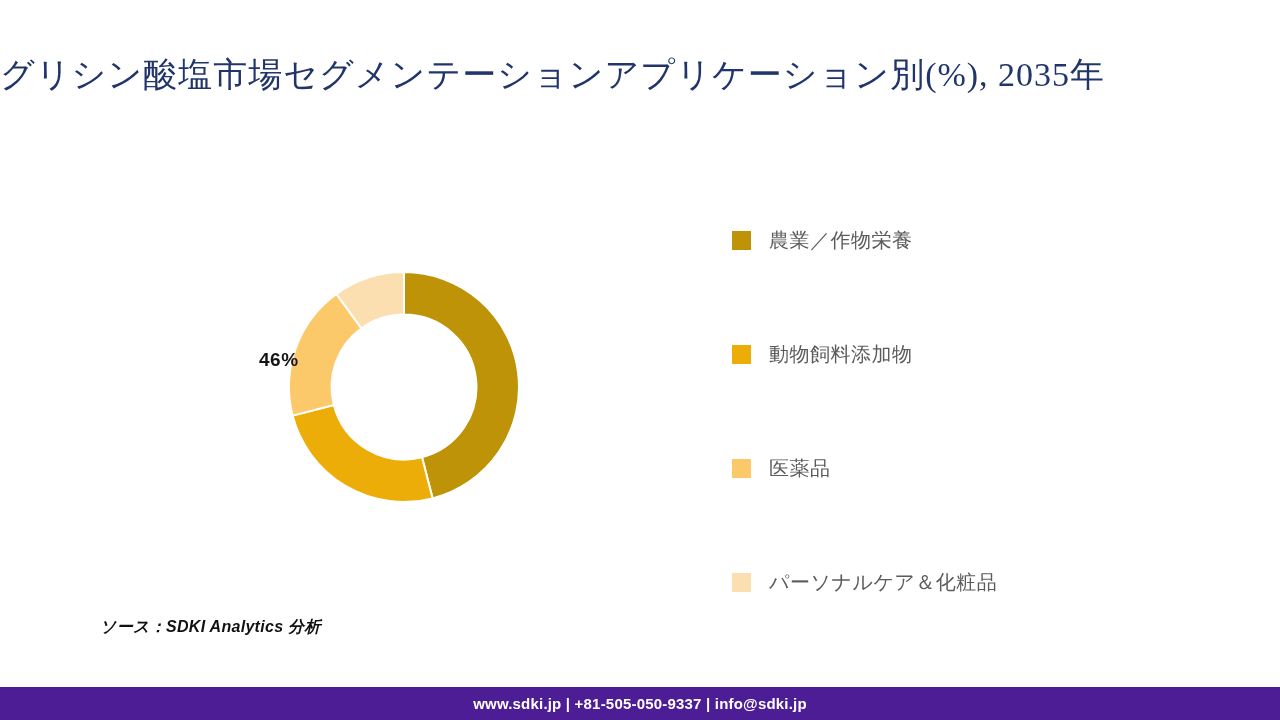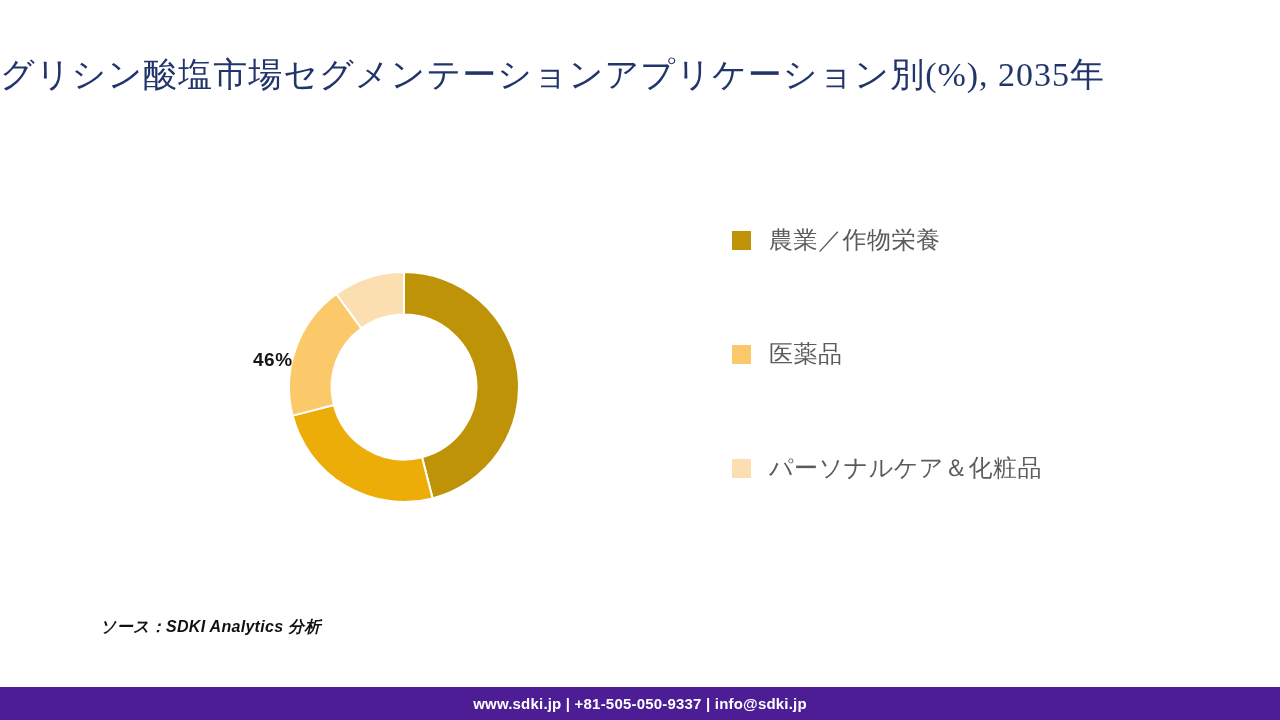--- a/index.html
+++ b/index.html
@@ -36,21 +36,21 @@
     top: 272px;
     width: 230px;
     height: 230px;
   }
   #donut-svg {
     display: block;
     overflow: visible;
   }
   #pct-label-46 {
     position: absolute;
-    left: 253px;
+    left: 259px;
     top: 349px;
     font-size: 19px;
     font-weight: bold;
     color: #161616;
     letter-spacing: 0.5px;
   }
 
   
   #legend {
     position: absolute;
@@ -63,21 +63,21 @@
     align-items: center;
     height: 114px;
   }
   .legend-swatch {
     width: 19px;
     height: 19px;
     flex: 0 0 19px;
     margin-right: 18px;
   }
   .legend-label {
-    font-size: 24px;
+    font-size: 20px;
     color: #5b5b5b;
     white-space: nowrap;
     letter-spacing: 0.5px;
   }
 
   
   #source-note {
     position: absolute;
     left: 100px;
     top: 617px;
@@ -124,20 +124,24 @@
 </div>
 <div id="pct-label-46">46%</div>
 
 <div id="legend">
 
   <div class="legend-item">
     <span class="legend-swatch" style="background: rgb(191, 147, 7);"></span>
     <span class="legend-label">農業／作物栄養</span>
   </div>
 
+  <div class="legend-item">
+    <span class="legend-swatch" style="background: rgb(237, 173, 9);"></span>
+    <span class="legend-label">動物飼料添加物</span>
+  </div>
 
   <div class="legend-item">
     <span class="legend-swatch" style="background: rgb(252, 201, 106);"></span>
     <span class="legend-label">医薬品</span>
   </div>
 
   <div class="legend-item">
     <span class="legend-swatch" style="background: rgb(252, 223, 176);"></span>
     <span class="legend-label">パーソナルケア＆化粧品</span>
   </div>

